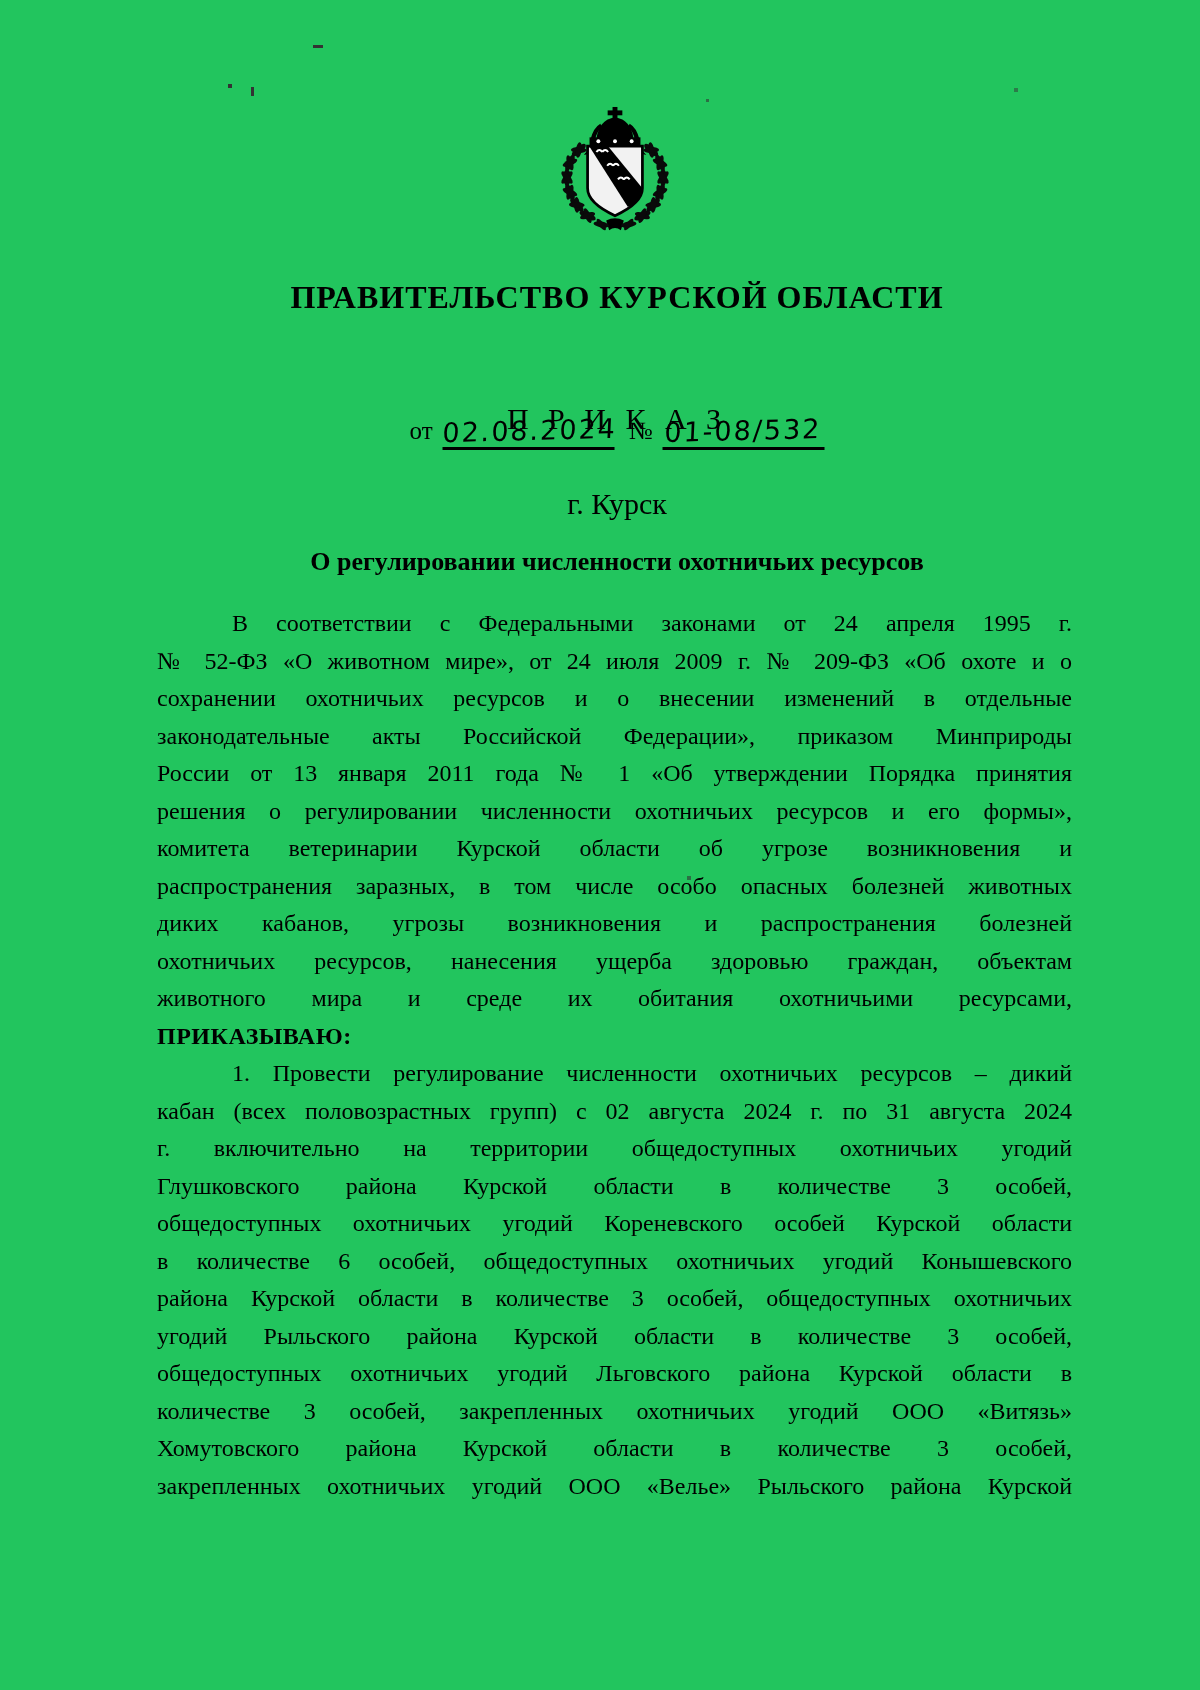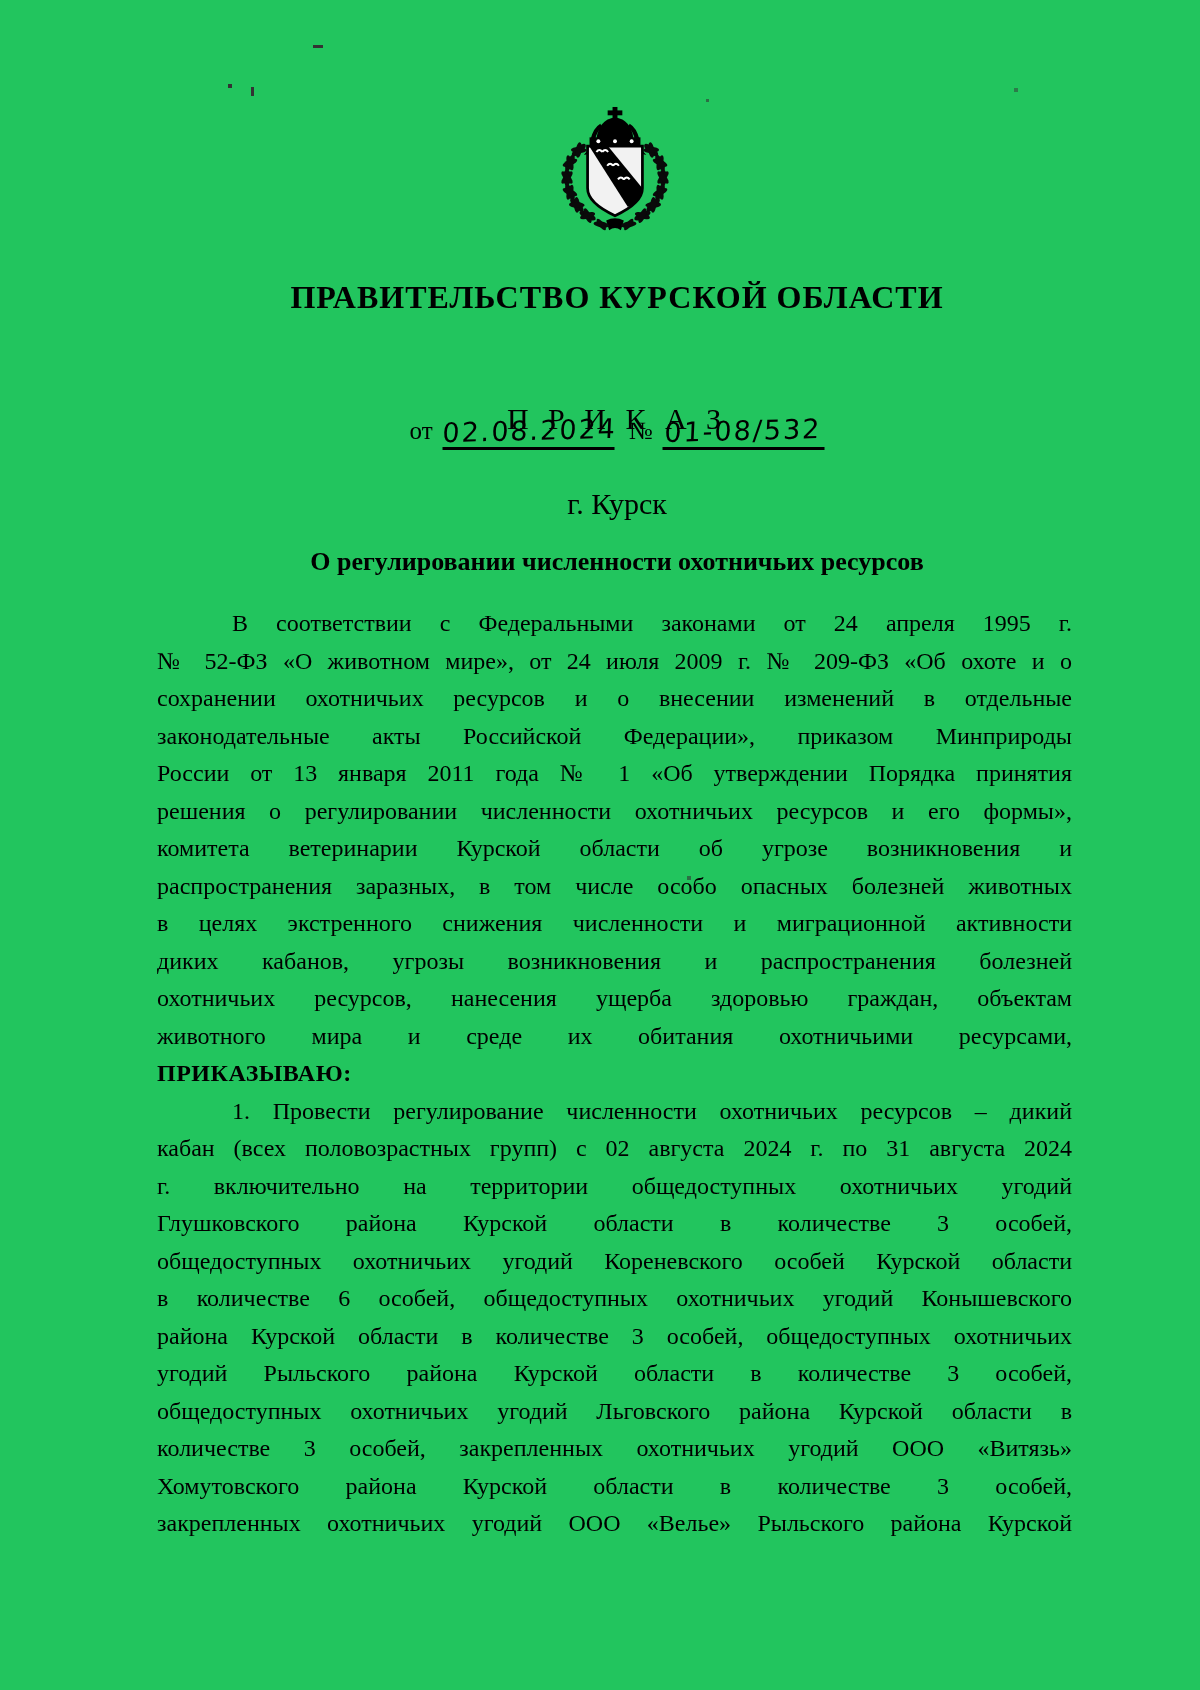--- a/index.html
+++ b/index.html
@@ -187,21 +187,20 @@
 
   <div class="body-block">
       <div class="doc-line indent">В соответствии с Федеральными законами от 24 апреля 1995 г.</div>
       <div class="doc-line">№ 52-ФЗ «О животном мире», от 24 июля 2009 г. № 209-ФЗ «Об охоте и о</div>
       <div class="doc-line">сохранении охотничьих ресурсов и о внесении изменений в отдельные</div>
       <div class="doc-line">законодательные акты Российской Федерации», приказом Минприроды</div>
       <div class="doc-line">России от 13 января 2011 года № 1 «Об утверждении Порядка принятия</div>
       <div class="doc-line">решения о регулировании численности охотничьих ресурсов и его формы»,</div>
       <div class="doc-line">комитета ветеринарии Курской области об угрозе возникновения и</div>
       <div class="doc-line">распространения заразных, в том числе особо опасных болезней животных</div>
-      <div class="doc-line">в целях экстренного снижения численности и миграционной активности</div>
       <div class="doc-line">диких кабанов, угрозы возникновения и распространения болезней</div>
       <div class="doc-line">охотничьих ресурсов, нанесения ущерба здоровью граждан, объектам</div>
       <div class="doc-line">животного мира и среде их обитания охотничьими ресурсами,</div>
       <div class="doc-line bold no-stretch">ПРИКАЗЫВАЮ:</div>
       <div class="doc-line indent">1. Провести регулирование численности охотничьих ресурсов – дикий</div>
       <div class="doc-line">кабан (всех половозрастных групп) с 02 августа 2024 г. по 31 августа 2024</div>
       <div class="doc-line">г. включительно на территории общедоступных охотничьих угодий</div>
       <div class="doc-line">Глушковского района Курской области в количестве 3 особей,</div>
       <div class="doc-line">общедоступных охотничьих угодий Кореневского особей Курской области</div>
       <div class="doc-line">в количестве 6 особей, общедоступных охотничьих угодий Конышевского</div>

